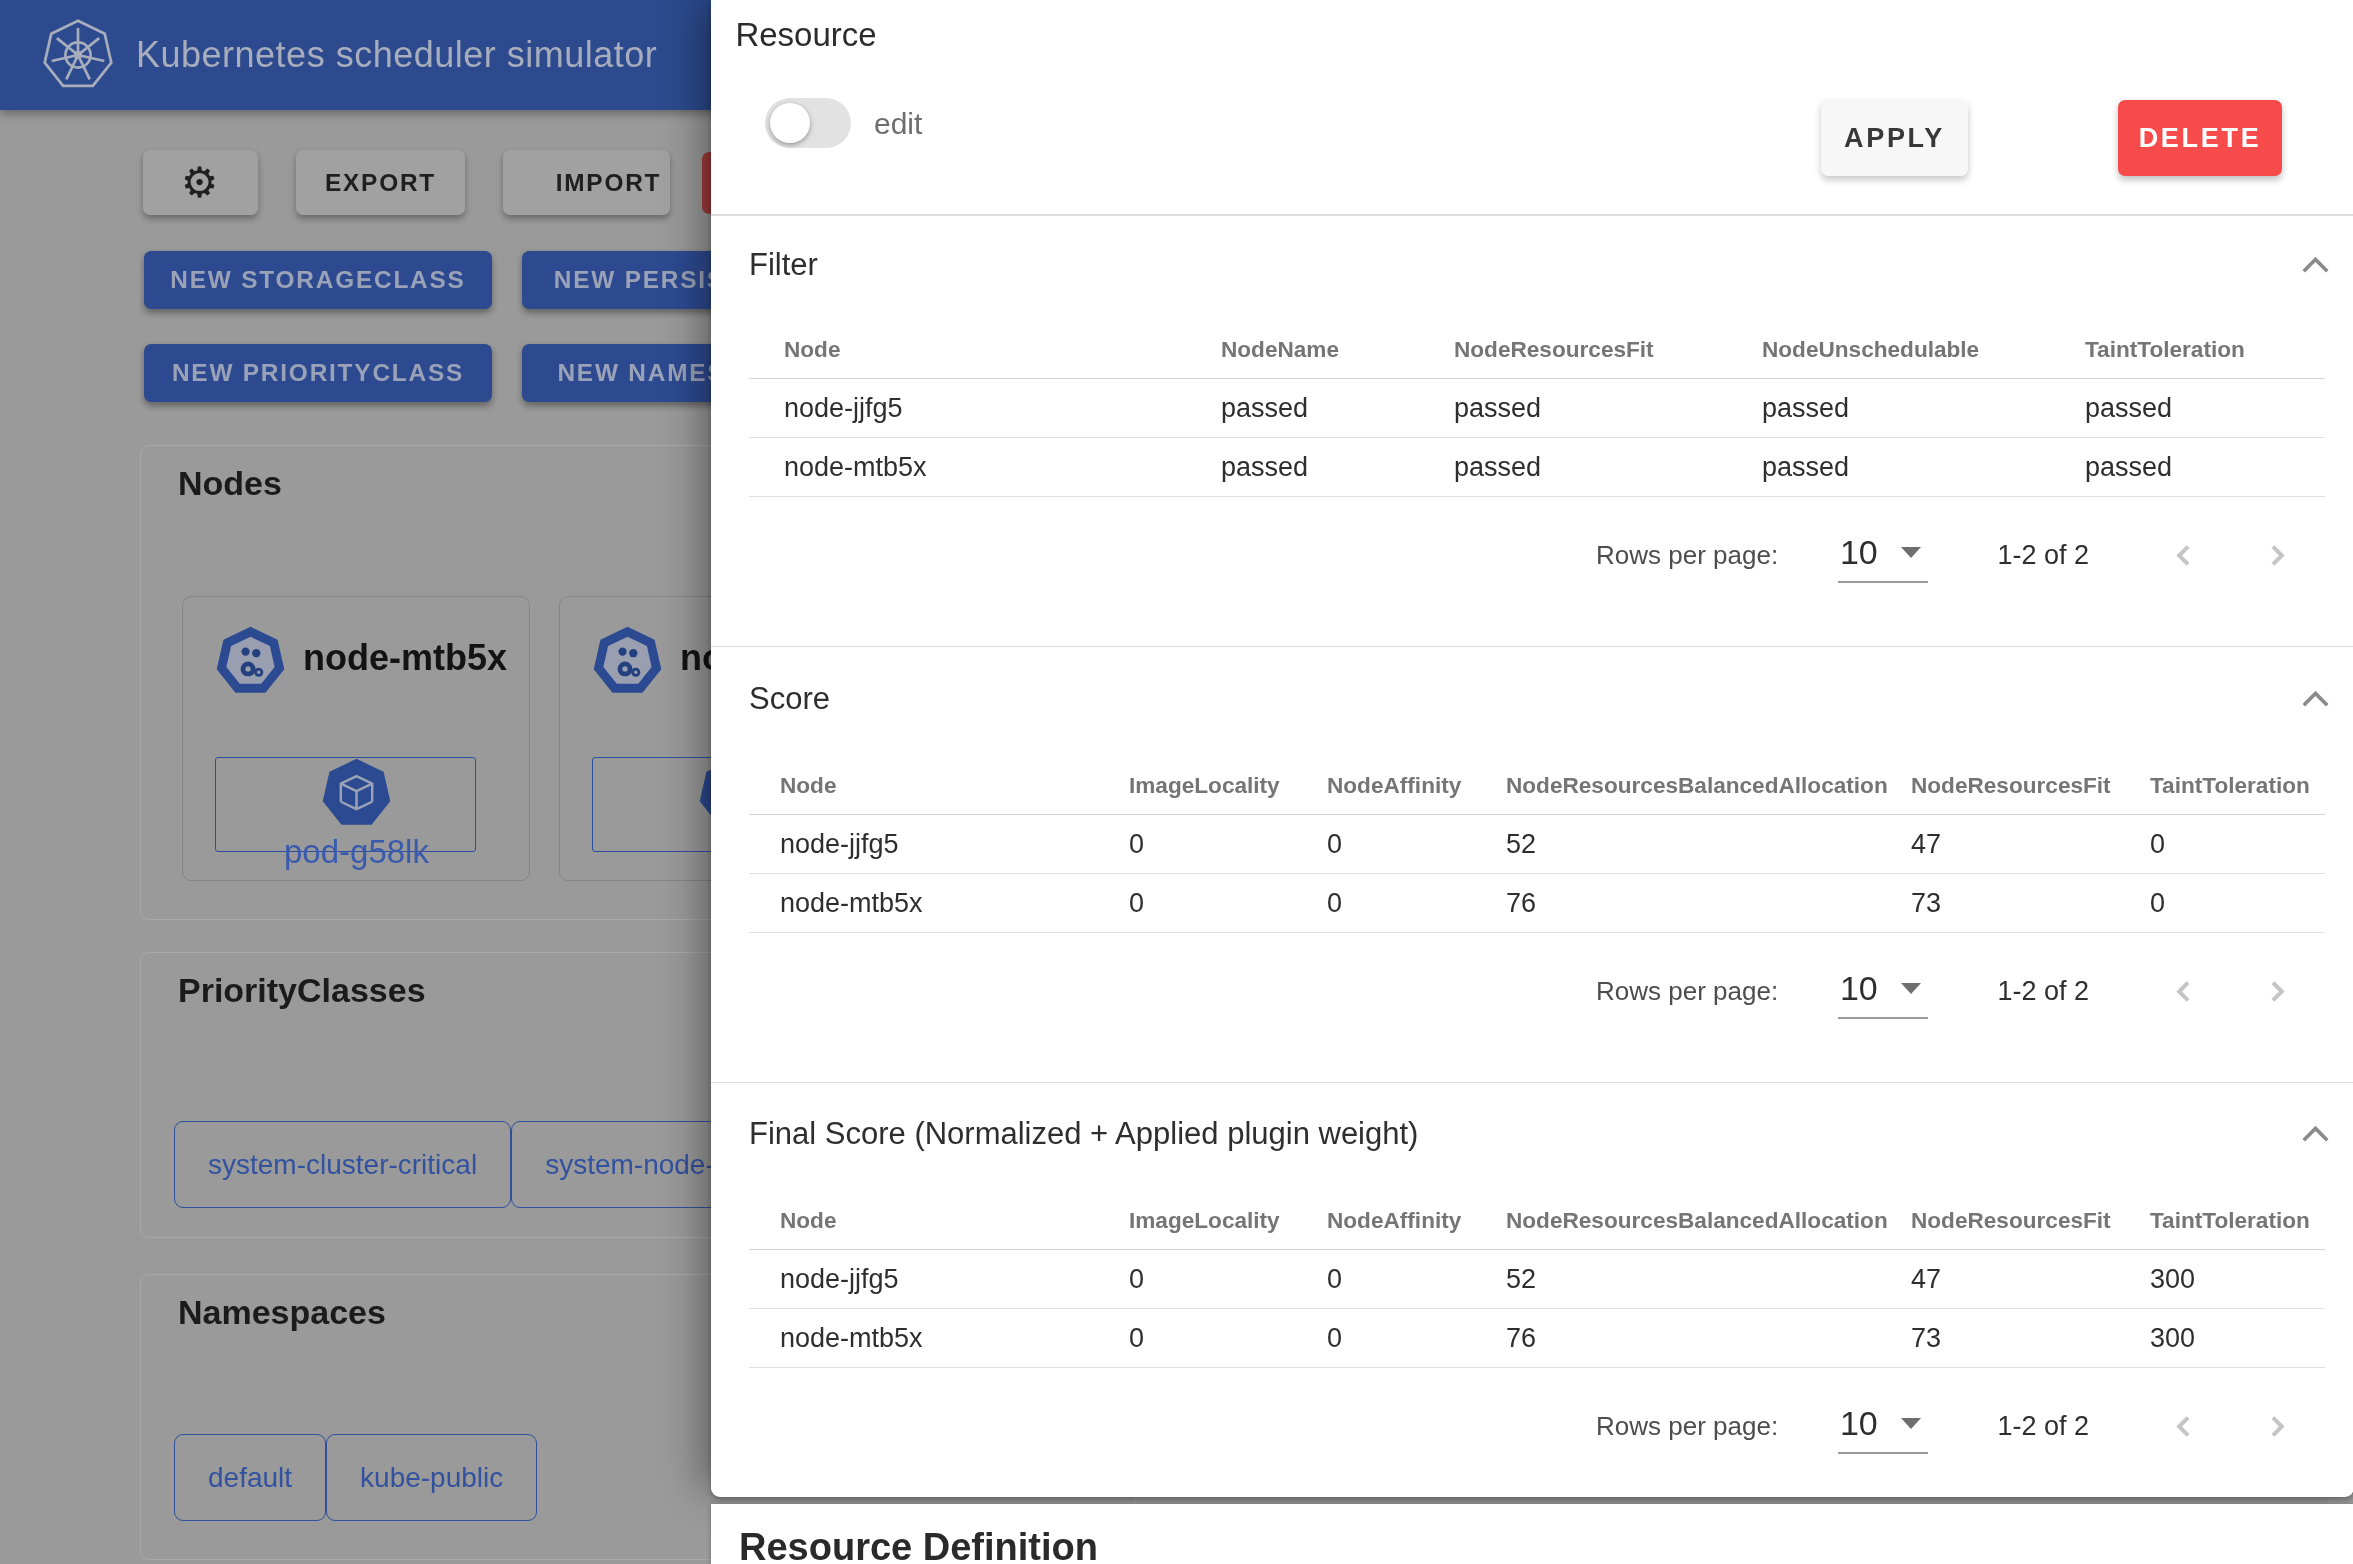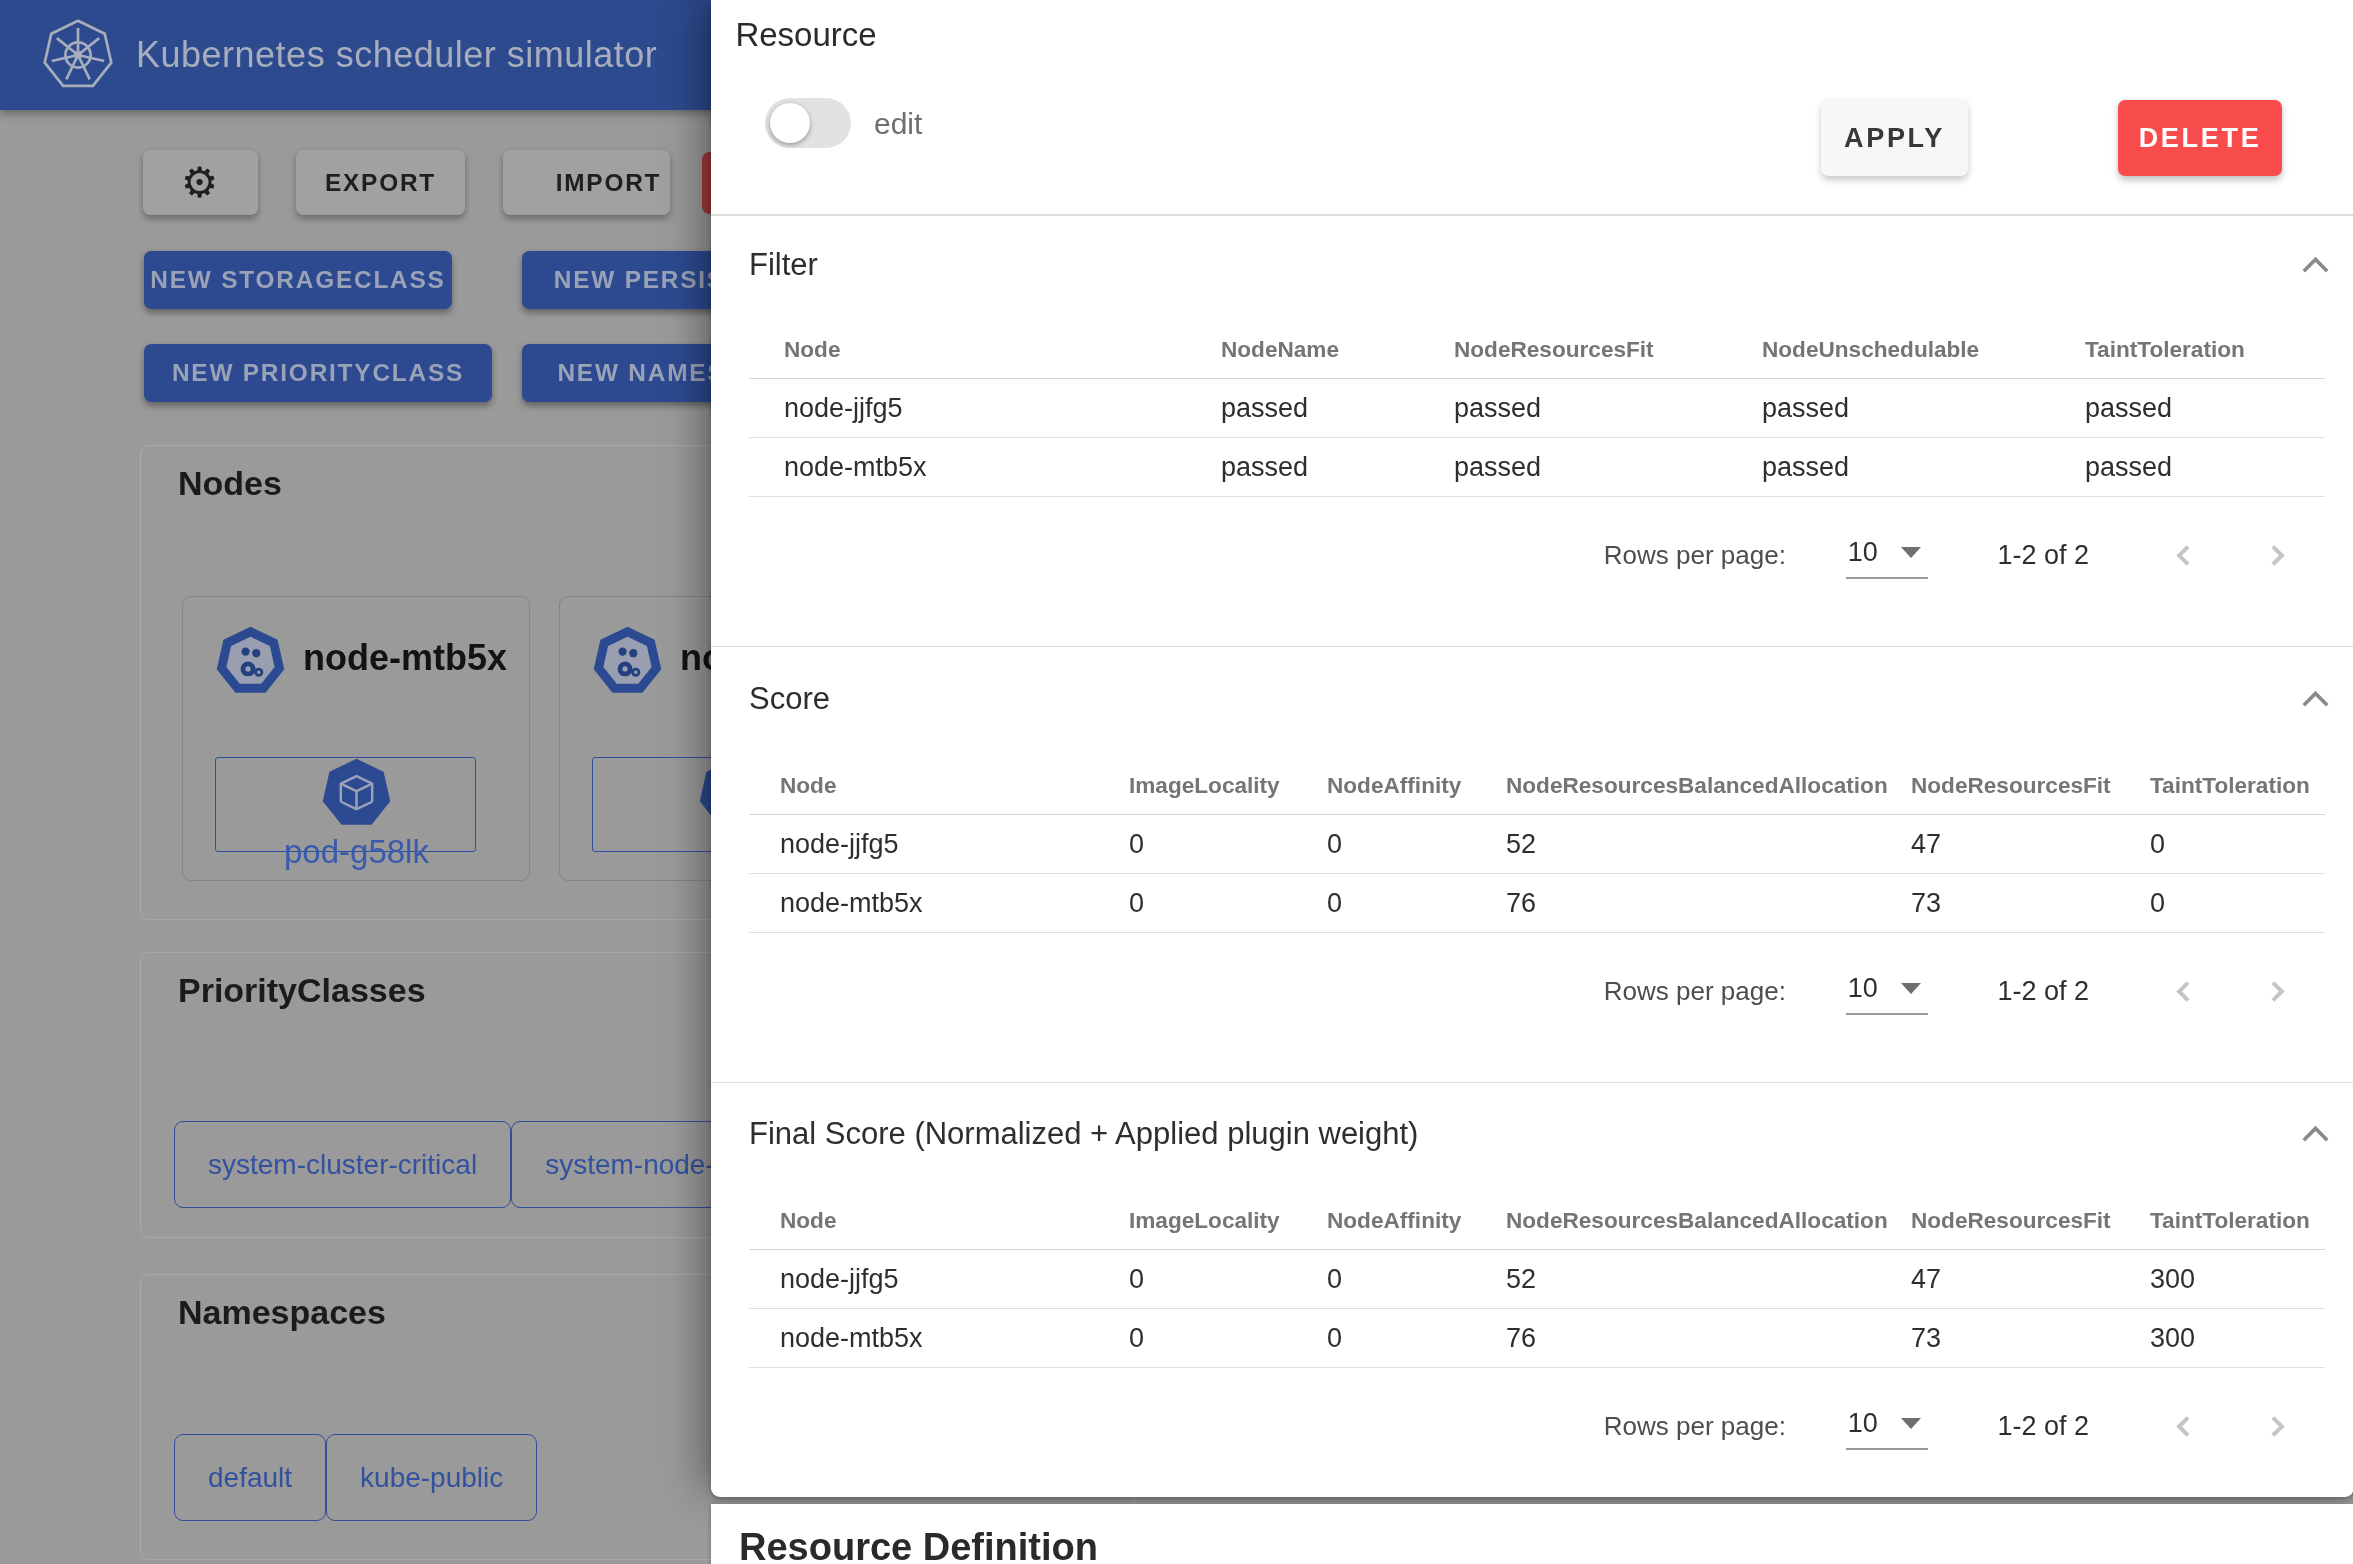--- a/index.html
+++ b/index.html
@@ -23,21 +23,21 @@
   .btn-light { background:#a1a1a1; color:#1f1f1f; font-size:24.4px; height:65px;
                box-shadow:0 3.6px 6.3px rgba(0,0,0,0.30); }
   #gear-btn   { left:143px; top:150px; width:115px; }
   #export-btn { left:296px; top:150px; width:169px; }
   #import-btn { left:503px; top:150px; width:167px;padding-left:44px; }
   #reset-btn  { left:702px; top:152px; width:109px; height:62px; background:#a23b3b; }
   .gear-glyph { font-family:"DejaVu Sans", sans-serif; font-size:42px; color:#1f1f1f; }
 
   .btn-blue { background:#2d4a91; color:#9aa2b7; font-size:24.4px; height:58px;
               box-shadow:0 3.6px 6.3px rgba(0,0,0,0.35); }
-  #new-storageclass   { left:144px; top:251px; width:308px; }
+  #new-storageclass   { left:144px; top:251px; width:348px; }
   #new-pvc            { left:522px; top:251px; width:507px; }
   #new-priorityclass  { left:144px; top:344px; width:348px; }
   #new-namespace      { left:522px; top:344px; width:312px; }
 
   .panel-card { position:absolute; border:1.8px solid #a9a9a9; border-radius:9px; }
   .panel-title { position:absolute; left:37px; top:18px; font-size:34px; font-weight:700; color:#1b1b1b; }
   #nodes-card { left:140px; top:445px; width:995px; height:475px; }
   #pc-card    { left:140px; top:952px; width:995px; height:286px; }
   #ns-card    { left:140px; top:1274px; width:995px; height:286px; }
 
@@ -100,21 +100,21 @@
   .cols-s { grid-template-columns:349px 198px 179px 405px 239px 1fr; }
   .cols-f > div { padding-left:35px; }
   .cols-s > div { padding-left:31px; }
 
   .pagination { position:absolute; right:65px; top:312px; height:58px;
                 display:flex; align-items:center; }
   #section-score .pagination, #section-final .pagination { top:314px; }
   .pg-label { font-size:26px; color:#4d4d4d; }
   .pg-select { margin-left:60px; display:flex; align-items:center; gap:23.5px;
                border-bottom:2.7px solid #9a9a9a; padding:5.4px 7.2px 9px 1.8px; cursor:pointer; }
-  .pg-value { font-size:27px; color:#2e2e2e; }
+  .pg-value { font-size:34px; color:#2e2e2e; }
   .pg-arrow { width:0; height:0; border-left:10px solid transparent;
               border-right:10px solid transparent; border-top:11.8px solid #6e6e6e; }
   .pg-range { margin-left:69px; font-size:27px; color:#2e2e2e; }
   .chev { margin-left:83px; width:25px; height:25px; cursor:default; }
   .chev + .chev { margin-left:67px; }
   svg { display:block; }
 </style>
 </head>
 <body>
 

